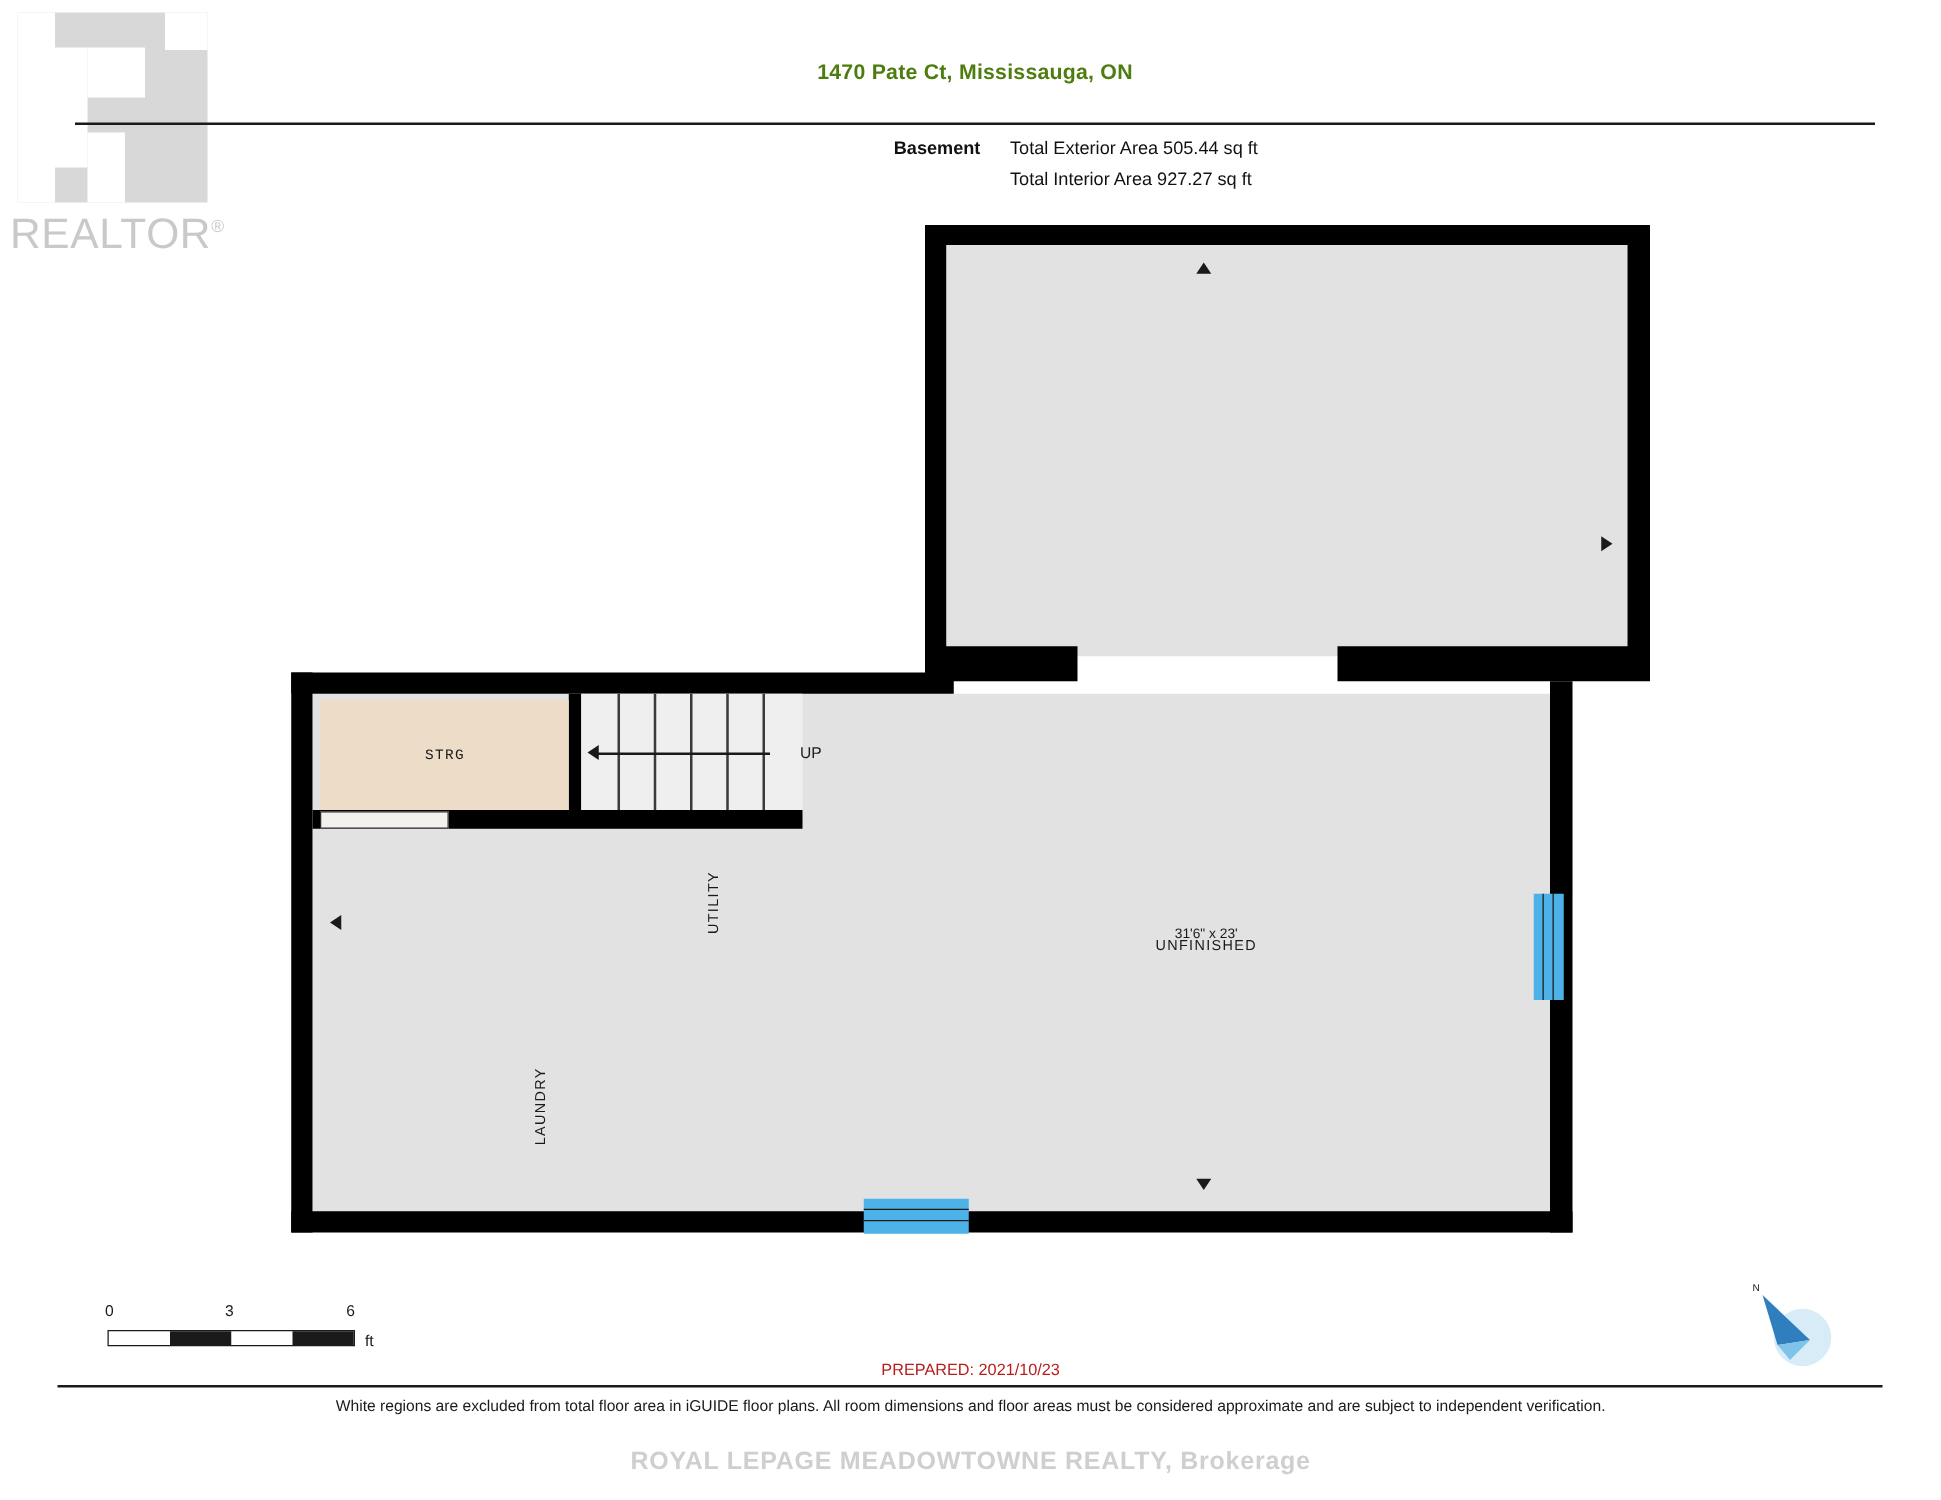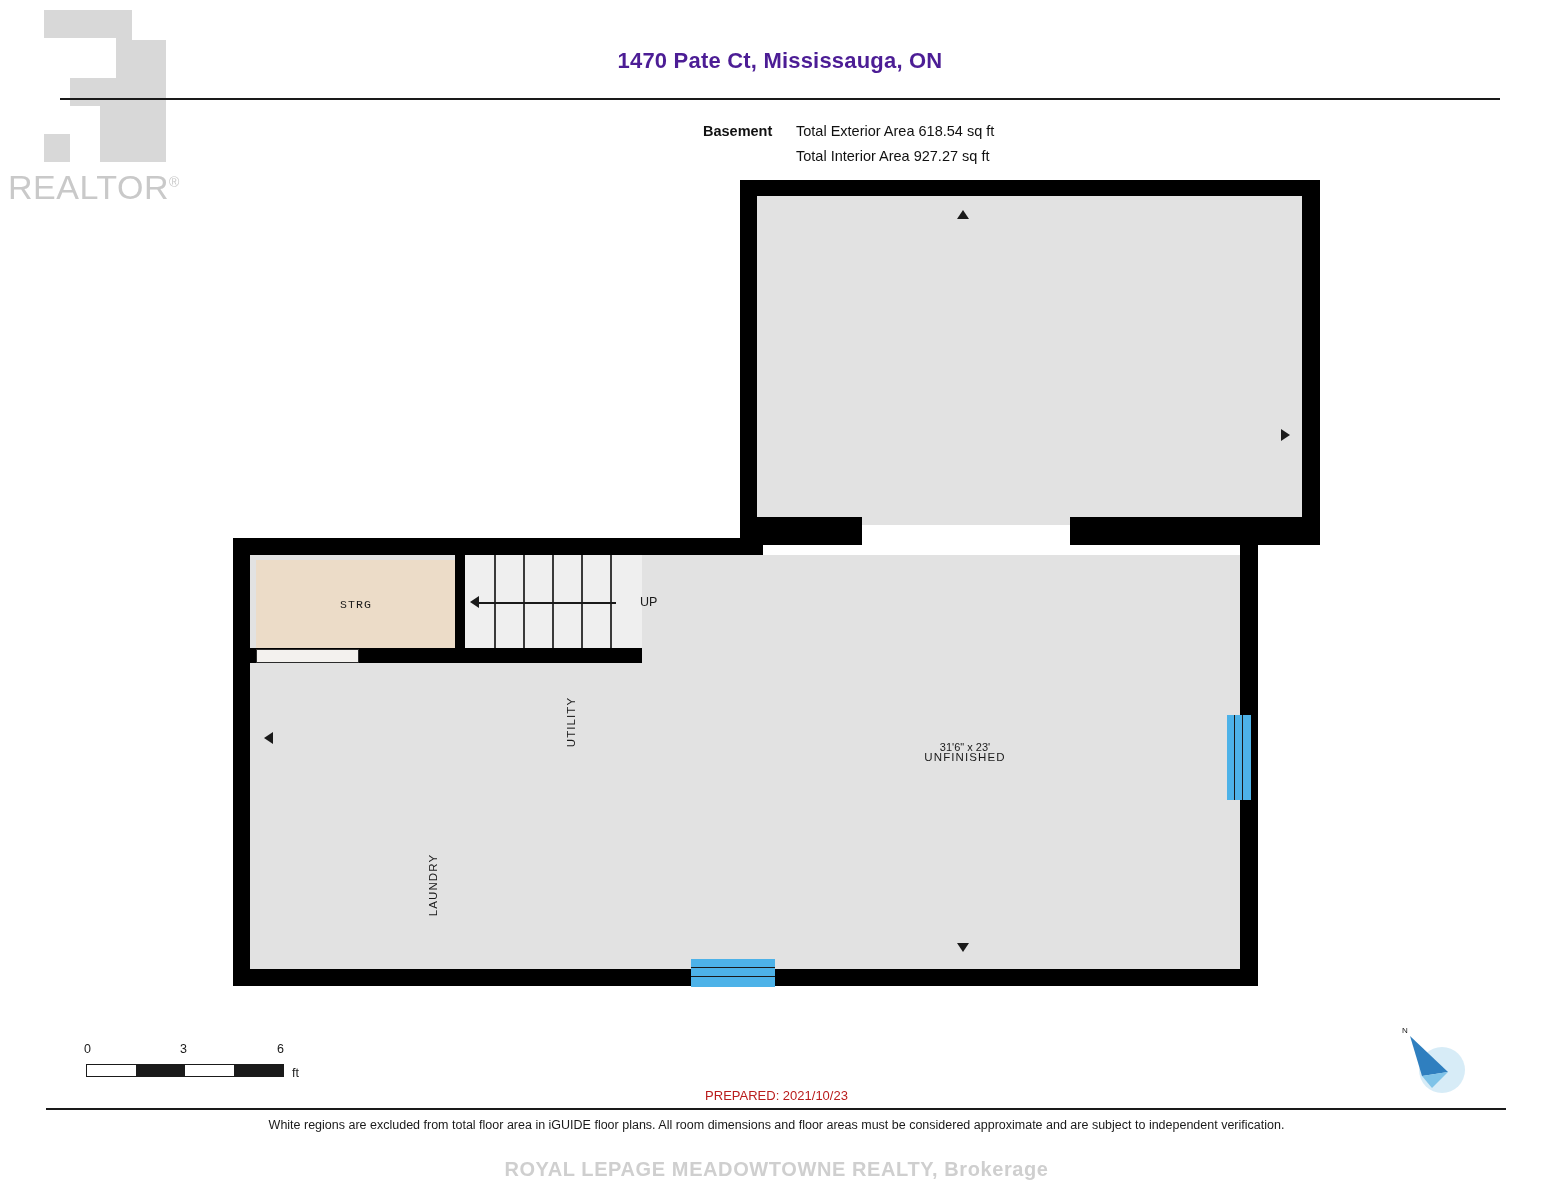--- a/index.html
+++ b/index.html
@@ -56,40 +56,39 @@
 
   
   #title-block {
     position: absolute;
     left: 60px;
     top: 48px;
     width: 1440px;
     text-align: center;
   }
   #plan-title {
-    font-size: 22px;
+    font-size: 17px;
     font-weight: bold;
     letter-spacing: 0.2px;
-    color: #4c1d95;
+    color: #4d7c0f;
   }
   #title-rule {
     position: absolute;
     left: 60px;
     top: 98px;
     width: 1440px;
     height: 2px;
     background: #1a1a1a;
   }
   #level-row {
     position: absolute;
-    left: 4px;
+    left: 16px;
     top: 108px;
     width: 1534px;
     height: 60px;
-    margin-top: 12px;
   }
   #level-name {
     position: absolute;
     left: 699px;
     top: 3px;
     font-size: 14.5px;
     font-weight: bold;
     color: #111;
   }
   #area-ext {
@@ -313,21 +312,21 @@
   <div id="realtor-word"><span>REALTOR</span><sup>®</sup></div>
 </div>
 
 <div id="title-block">
   <div id="plan-title">1470 Pate Ct, Mississauga, ON</div>
 </div>
 <div id="title-rule"></div>
 
 <div id="level-row">
   <div id="level-name">Basement</div>
-  <div id="area-ext">Total Exterior Area 618.54 sq ft</div>
+  <div id="area-ext">Total Exterior Area 505.44 sq ft</div>
   <div id="area-int">Total Interior Area 927.27 sq ft</div>
 </div>
 
 <div id="floorplan">
 
   <div class="floorfill" style="left:757px; top:195px; width:545px; height:330px;"></div>
 
   <div class="floorfill" style="left:757px; top:525px; width:104px; height:20px;"></div>
 
   <div class="floorfill" style="left:250px; top:555px; width:990px; height:415px;"></div>

